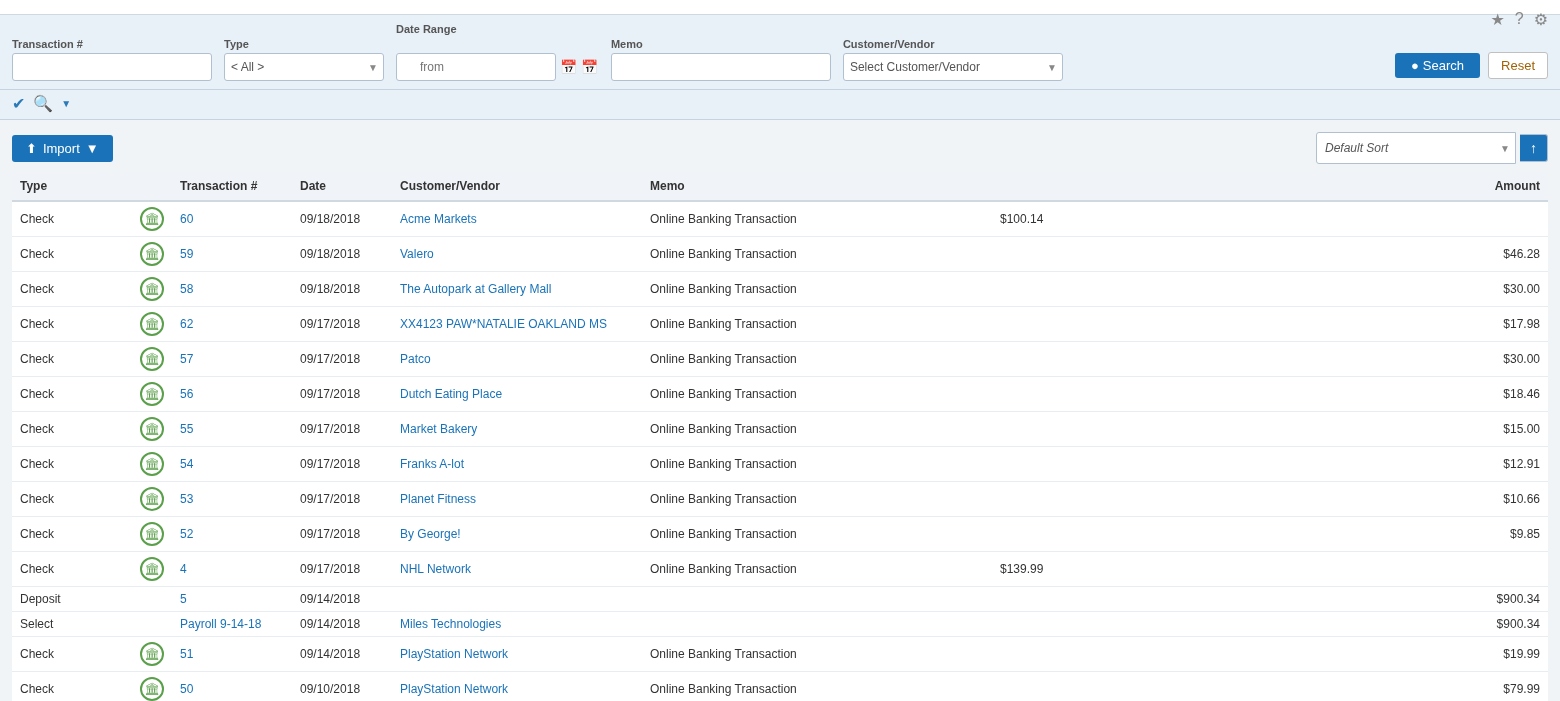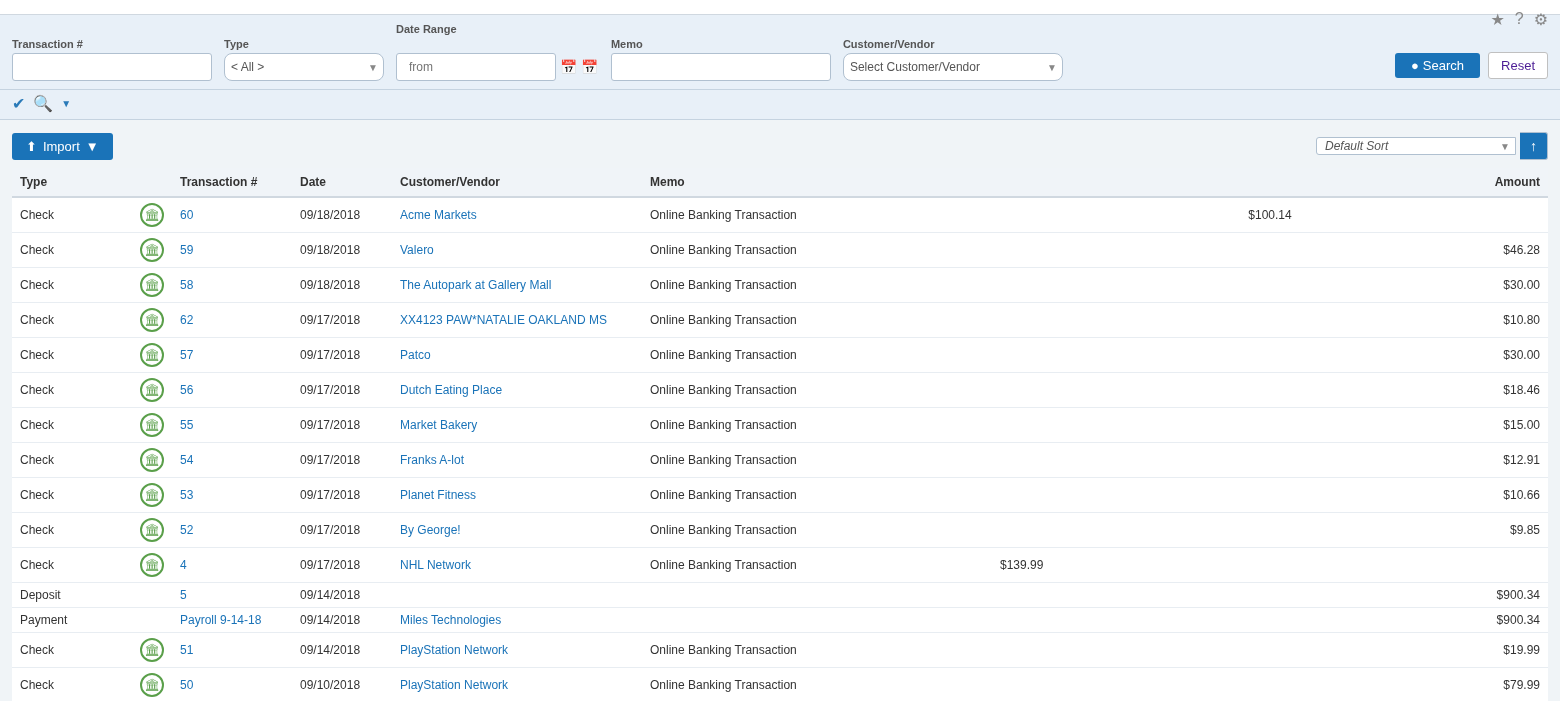--- a/index.html
+++ b/index.html
@@ -40,21 +40,21 @@
     }
     .filter-label {
       font-size: 11px;
       color: #555;
       font-weight: bold;
     }
     .filter-input {
       height: 28px;
       border: 1px solid #b0c0d0;
       border-radius: 3px;
-      padding: 0 12px;
+      padding: 0 23px;
       font-size: 12px;
       background: #fff;
       color: #666;
     }
     .filter-input-wide { width: 200px; }
     .filter-input-type { width: 160px; }
     .filter-input-date { width: 160px; }
     .filter-input-memo { width: 220px; }
     .filter-input-cv { width: 220px; }
 
@@ -73,21 +73,21 @@
       cursor: pointer;
       font-size: 14px;
     }
 
     .select-wrapper {
       position: relative;
     }
     .select-wrapper select {
       height: 28px;
       border: 1px solid #b0c0d0;
-      border-radius: 8px;
+      border-radius: 3px;
       padding: 0 24px 0 6px;
       font-size: 12px;
       background: #fff;
       color: #555;
       appearance: none;
       cursor: pointer;
     }
     .select-arrow {
       position: absolute;
       right: 6px;
@@ -112,21 +112,21 @@
       border-radius: 3px;
       padding: 5px 16px;
       font-size: 13px;
       cursor: pointer;
       display: flex;
       align-items: center;
       gap: 4px;
     }
     .btn-reset {
       background: #fff;
-      color: #4c1d95;
+      color: #a16207;
       border: 1px solid #c0c0c0;
       border-radius: 3px;
       padding: 5px 12px;
       font-size: 13px;
       cursor: pointer;
     }
 
     
     .action-row {
       background: #e8f0f8;
@@ -169,21 +169,21 @@
 
     .sort-group {
       display: flex;
       align-items: center;
       gap: 4px;
     }
     .sort-select-wrapper {
       position: relative;
     }
     .sort-select-wrapper select {
-      height: 18px;
+      height: 32px;
       border: 1px solid #b0c0d0;
       border-radius: 3px 0 0 3px;
       padding: 0 28px 0 8px;
       font-size: 12px;
       background: #fff;
       color: #555;
       appearance: none;
       cursor: pointer;
       width: 200px;
       font-style: italic;
@@ -382,21 +382,21 @@
       </tr>
     </thead>
     <tbody id="table-body">
     <tr>
           <td>Check</td>
           <td class="bank-icon-cell"><span class="bank-icon">🏛</span></td>
           <td><a class="link-style" href="#">60</a></td>
           <td>09/18/2018</td>
           <td><a class="link-style" href="#">Acme Markets</a></td>
           <td>Online Banking Transaction</td>
-          <td class="amount-col" style="text-align: center;">$100.14</td>
+          <td class="amount-col" style="text-align: left;">$100.14</td>
         </tr>
         <tr>
           <td>Check</td>
           <td class="bank-icon-cell"><span class="bank-icon">🏛</span></td>
           <td><a class="link-style" href="#">59</a></td>
           <td>09/18/2018</td>
           <td><a class="link-style" href="#">Valero</a></td>
           <td>Online Banking Transaction</td>
           <td class="amount-col" style="text-align: right;">$46.28</td>
         </tr>
@@ -409,21 +409,21 @@
           <td>Online Banking Transaction</td>
           <td class="amount-col" style="text-align: right;">$30.00</td>
         </tr>
         <tr>
           <td>Check</td>
           <td class="bank-icon-cell"><span class="bank-icon">🏛</span></td>
           <td><a class="link-style" href="#">62</a></td>
           <td>09/17/2018</td>
           <td><a class="link-style" href="#">XX4123 PAW*NATALIE OAKLAND MS</a></td>
           <td>Online Banking Transaction</td>
-          <td class="amount-col" style="text-align: right;">$10.80</td>
+          <td class="amount-col" style="text-align: right;">$17.98</td>
         </tr>
         <tr>
           <td>Check</td>
           <td class="bank-icon-cell"><span class="bank-icon">🏛</span></td>
           <td><a class="link-style" href="#">57</a></td>
           <td>09/17/2018</td>
           <td><a class="link-style" href="#">Patco</a></td>
           <td>Online Banking Transaction</td>
           <td class="amount-col" style="text-align: right;">$30.00</td>
         </tr>
@@ -484,21 +484,21 @@
         <tr>
           <td>Deposit</td>
           <td class="bank-icon-cell"></td>
           <td><a class="link-style" href="#">5</a></td>
           <td>09/14/2018</td>
           <td></td>
           <td></td>
           <td class="amount-col" style="text-align: right;">$900.34</td>
         </tr>
         <tr>
-          <td>Payment</td>
+          <td>Select</td>
           <td class="bank-icon-cell"></td>
           <td><a class="link-style" href="#">Payroll 9-14-18</a></td>
           <td>09/14/2018</td>
           <td><a class="link-style" href="#">Miles Technologies</a></td>
           <td></td>
           <td class="amount-col" style="text-align: right;">$900.34</td>
         </tr>
         <tr>
           <td>Check</td>
           <td class="bank-icon-cell"><span class="bank-icon">🏛</span></td>

